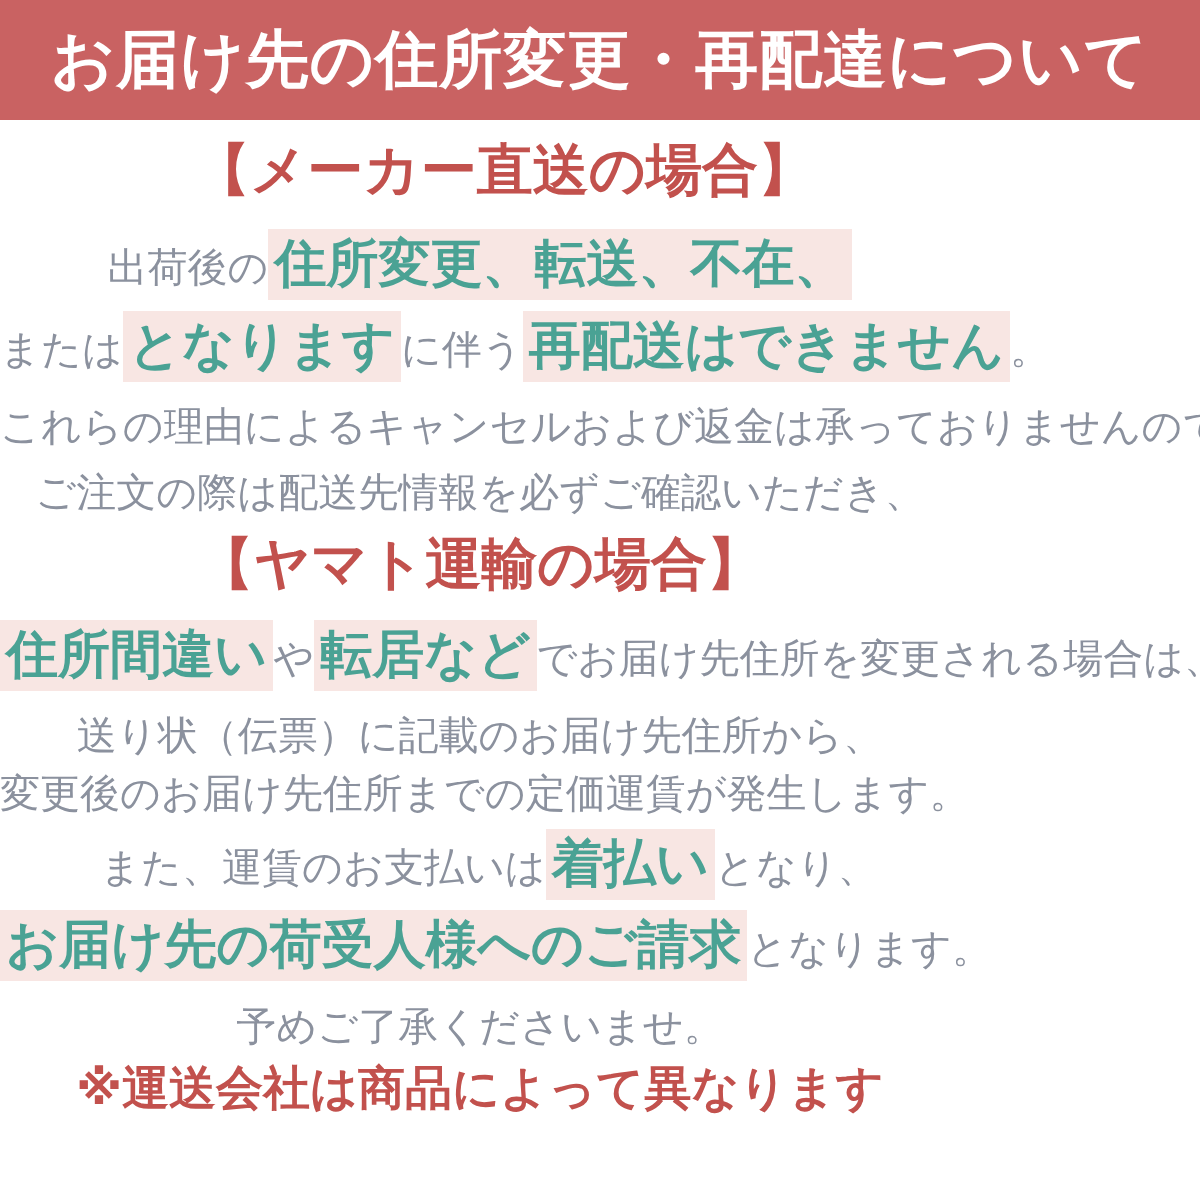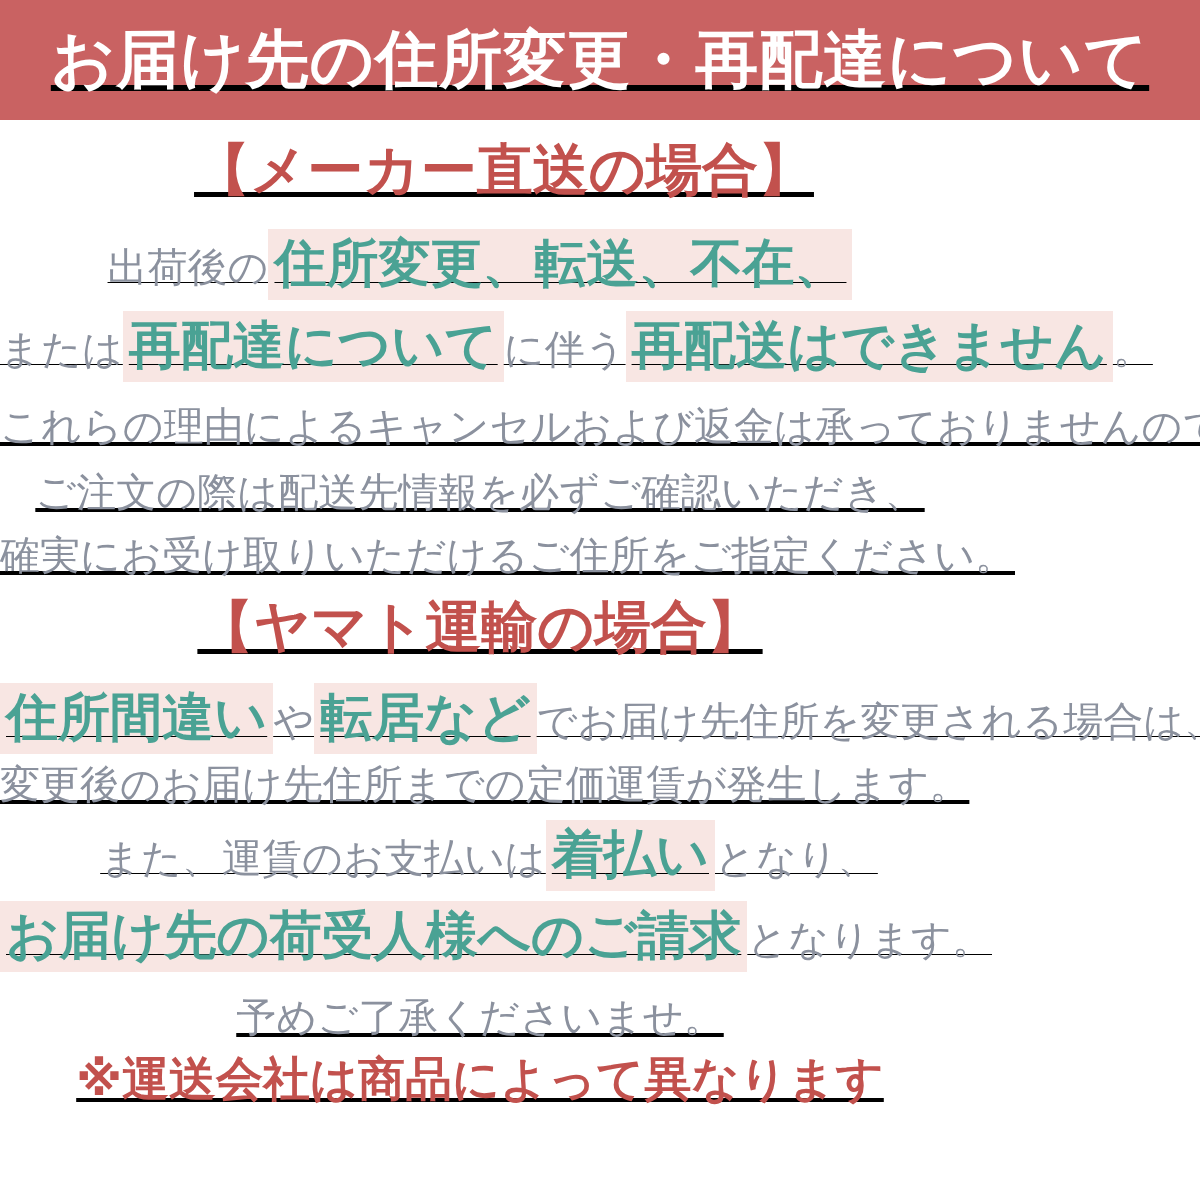--- a/index.html
+++ b/index.html
@@ -2,21 +2,21 @@
 <html lang="ja"><head>
 <meta charset="utf-8">
 <style>
   * { margin: 0; padding: 0; box-sizing: border-box; }
   html, body {
     width: 1200px; height: 1200px;
     background: #ffffff;
     font-family: "Liberation Sans", "DejaVu Sans", sans-serif;
     overflow: hidden;
   }
-  .page { width: 960px; height: 1200px; position: relative; text-decoration: underline; }
+  .page { width: 960px; height: 1200px; position: relative; }
 
   
   .banner {
     width: 1200px; height: 120px;
     background: #c96262;
     display: flex; align-items: center; justify-content: center;
   }
   .banner h1 {
     color: #ffffff;
     font-size: 63px;
@@ -82,32 +82,32 @@
   <header class="banner">
     <h1>お届け先の住所変更・再配達について</h1>
   </header>
 
   <main>
 
     <h2 class="section-heading" id="maker-heading">【メーカー直送の場合】</h2>
 
     <p class="line" id="maker-line-1"><span class="gray">出荷後の</span><span class="hl">住所変更、転送、不在、</span></p>
 
-    <p class="line" id="maker-line-2"><span class="gray">または</span><span class="hl">再配達について</span><span class="gray">に伴う</span><span class="hl">再配送はできません</span><span class="gray">。</span></p>
+    <p class="line" id="maker-line-2"><span class="gray">または</span><span class="hl">となります</span><span class="gray">に伴う</span><span class="hl">再配送はできません</span><span class="gray">。</span></p>
 
     <p class="line gray" id="maker-line-3">これらの理由によるキャンセルおよび返金は承っておりませんので、</p>
 
     <p class="line gray" id="maker-line-4">ご注文の際は配送先情報を必ずご確認いただき、</p>
 
-    <p class="line gray" id="maker-line-5">確実にお受け取りいただけるご住所をご指定ください。</p>
 
     <h2 class="section-heading" id="yamato-heading">【ヤマト運輸の場合】</h2>
 
     <p class="line" id="yamato-line-1"><span class="hl">住所間違い</span><span class="gray">や</span><span class="hl">転居など</span><span class="gray">でお届け先住所を変更される場合は、</span></p>
 
+    <p class="line gray" id="yamato-line-2">送り状（伝票）に記載のお届け先住所から、</p>
 
     <p class="line gray" id="yamato-line-3">変更後のお届け先住所までの定価運賃が発生します。</p>
 
     <p class="line" id="yamato-line-4"><span class="gray">また、運賃のお支払いは</span><span class="hl">着払い</span><span class="gray">となり、</span></p>
 
     <p class="line" id="yamato-line-5"><span class="hl">お届け先の荷受人様へのご請求</span><span class="gray">となります。</span></p>
 
     <p class="line gray" id="yamato-line-6">予めご了承くださいませ。</p>
 
     <p class="note">※運送会社は商品によって異なります</p>

